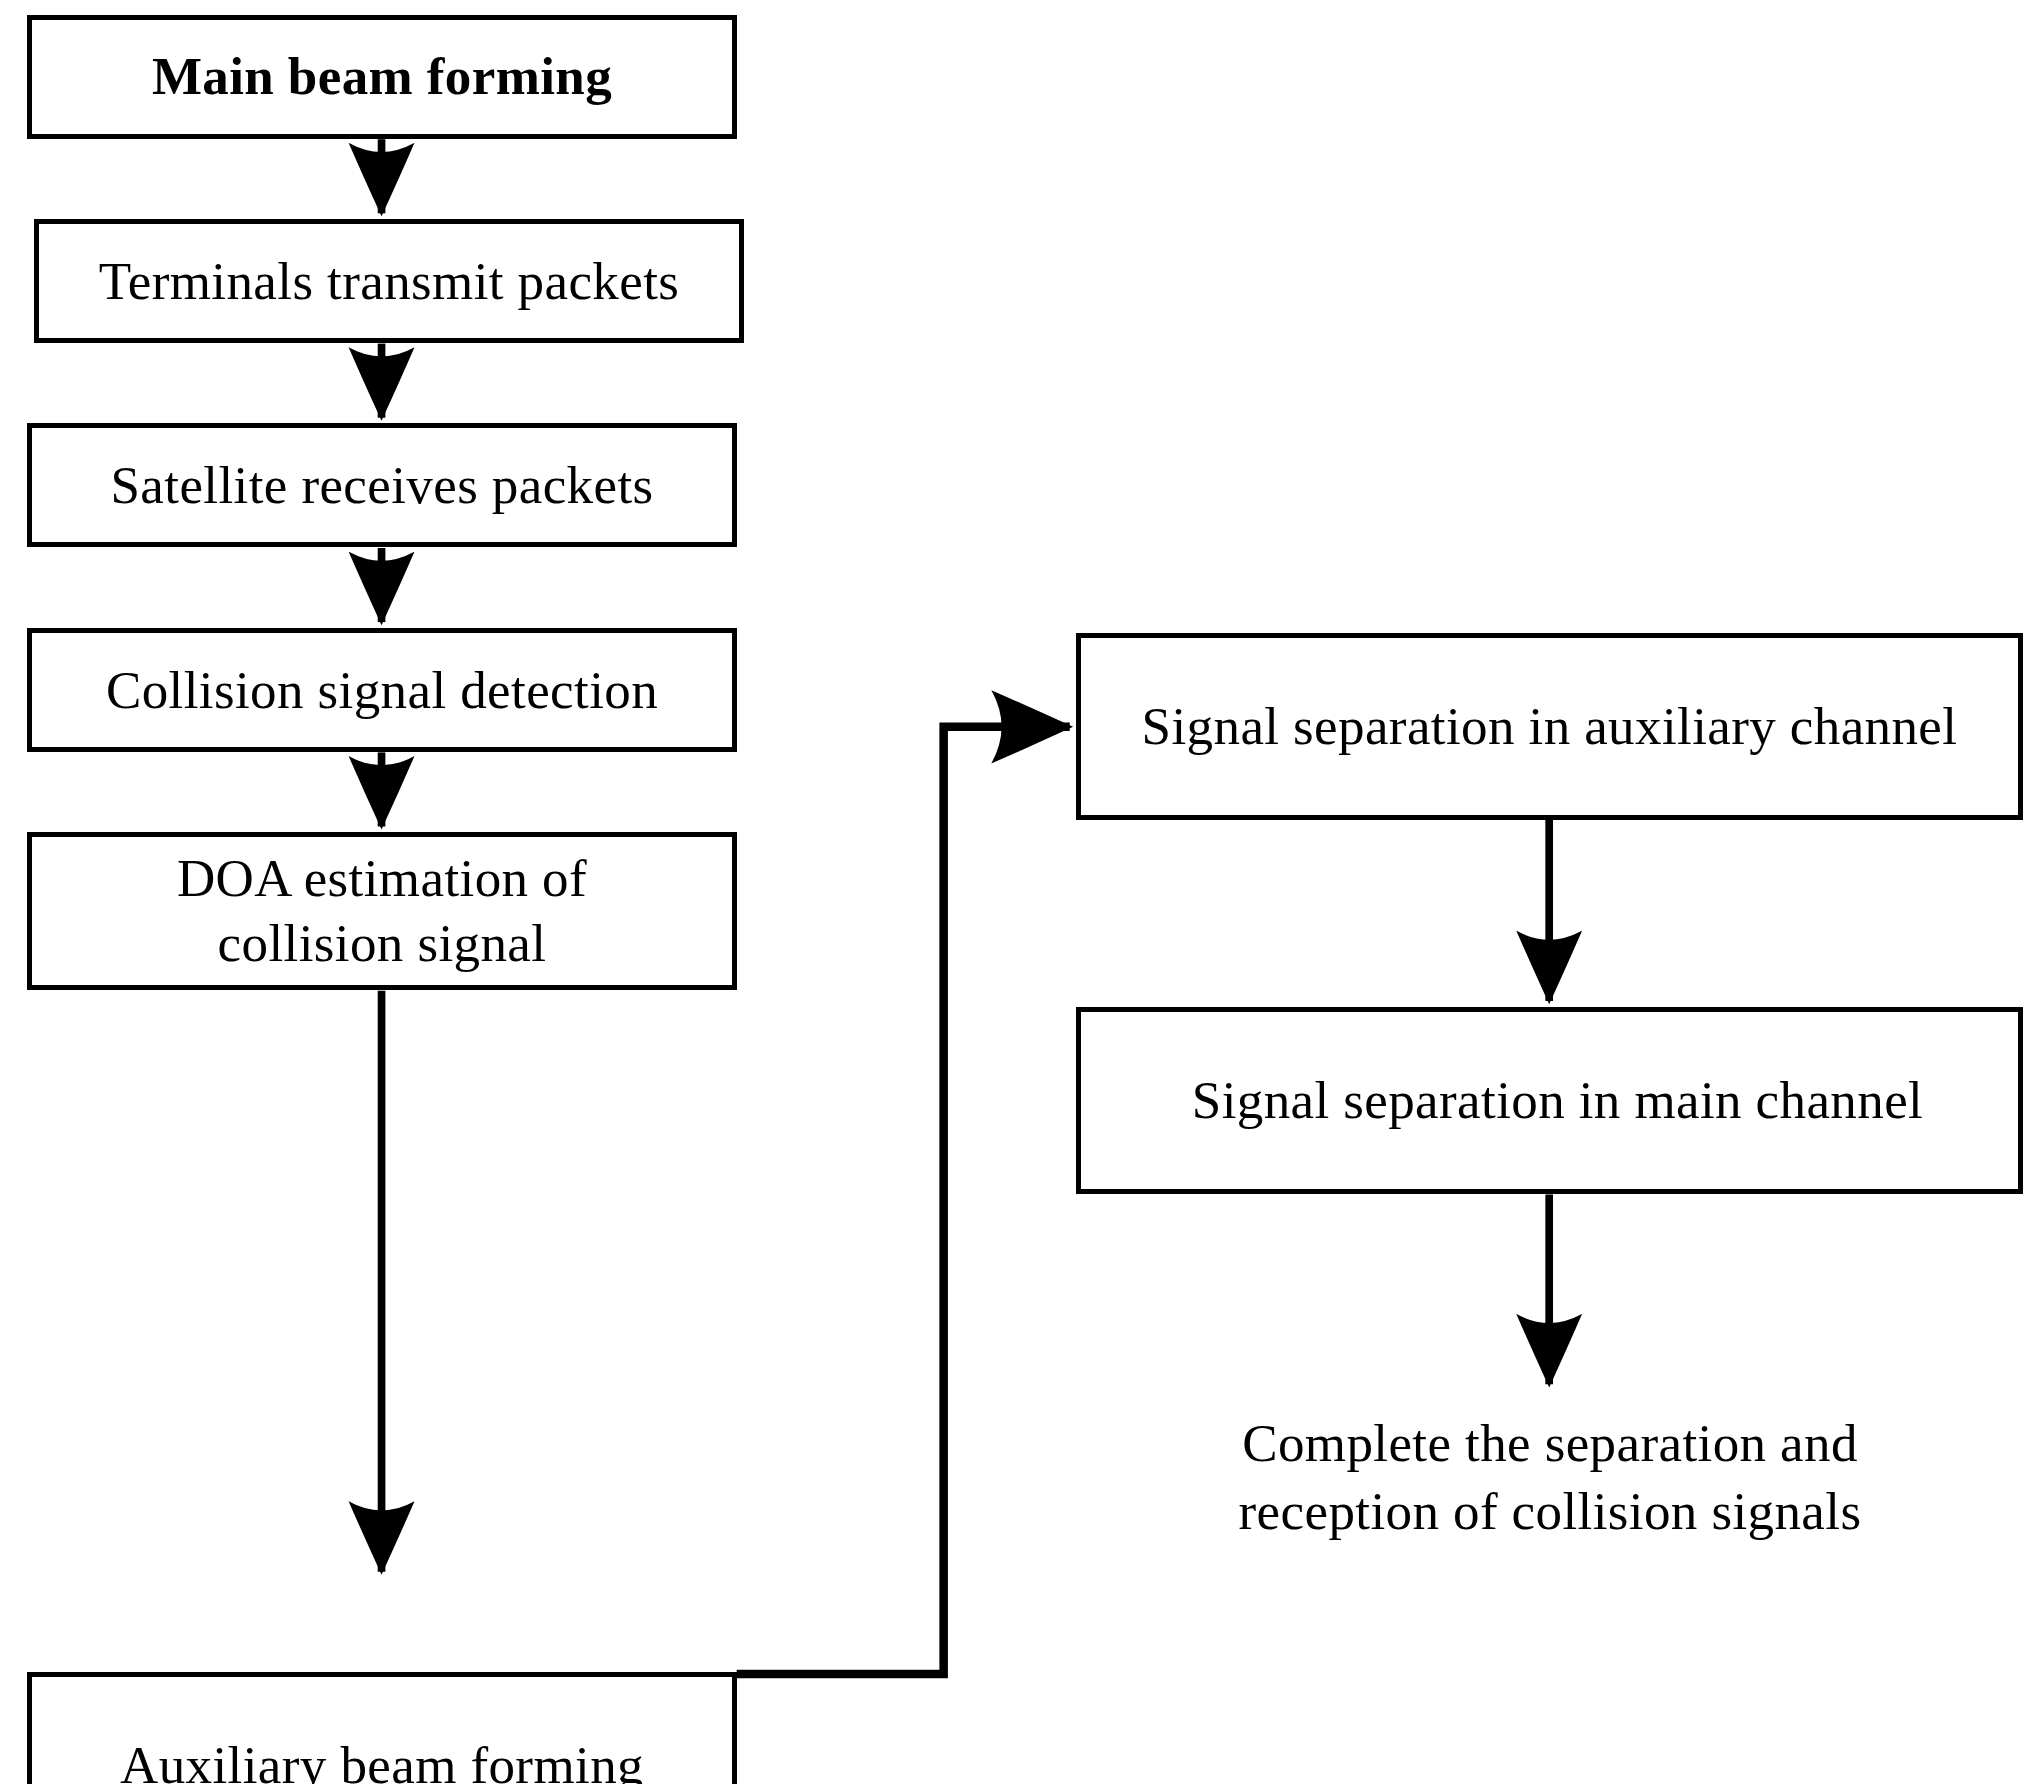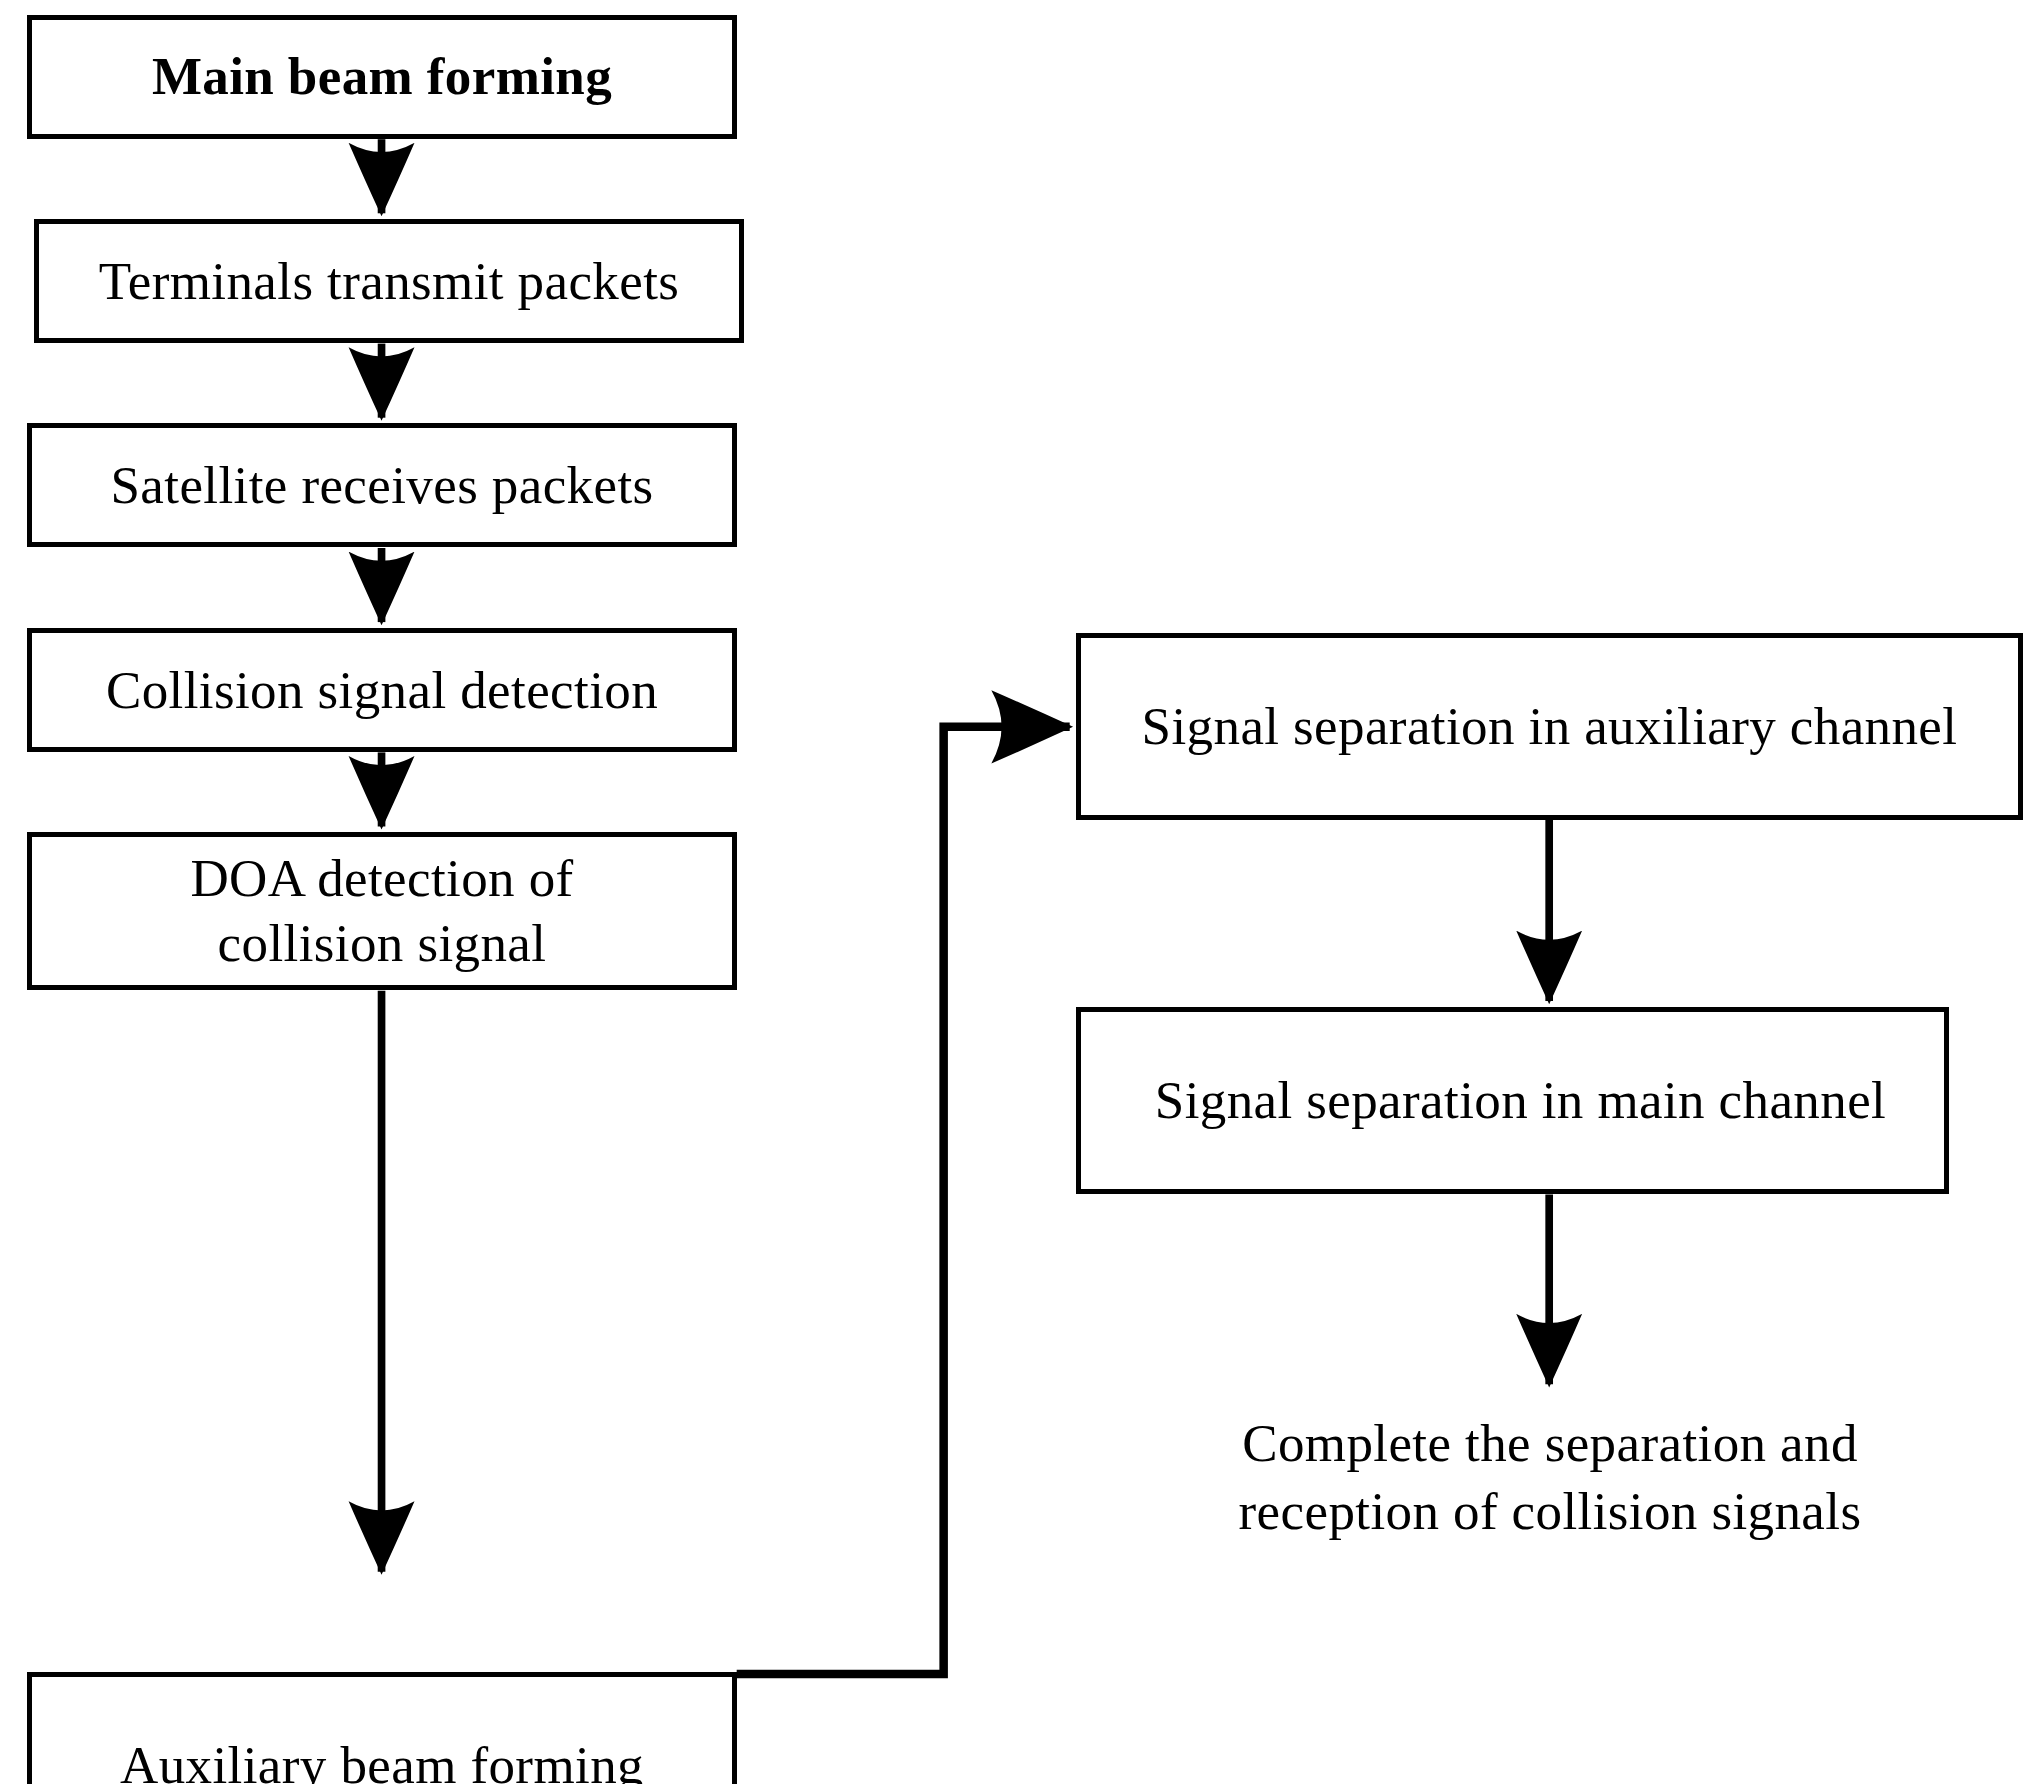--- a/index.html
+++ b/index.html
@@ -93,33 +93,33 @@
 
   <div class="node" style="left:27px; top:423px; width:710px; height:124px;">
     <span class="node-label">Satellite receives packets</span>
   </div>
 
   <div class="node" style="left:27px; top:628px; width:710px; height:124px;">
     <span class="node-label">Collision signal detection</span>
   </div>
 
   <div class="node" style="left:27px; top:832px; width:710px; height:158px;">
-    <span class="node-label">DOA detection of
+    <span class="node-label">DOA estimation of
 collision signal</span>
   </div>
 
   <div class="node" style="left:27px; top:1672px; width:710px; height:187px;">
     <span class="node-label">Auxiliary beam forming</span>
   </div>
 
   <div class="node" style="left:1076px; top:633px; width:947px; height:187px;">
     <span class="node-label">Signal separation in auxiliary channel</span>
   </div>
 
-  <div class="node" style="left:1076px; top:1007px; width:873px; height:187px;padding-left:16px;">
+  <div class="node" style="left:1076px; top:1007px; width:947px; height:187px;padding-left:16px;">
     <span class="node-label">Signal separation in main channel</span>
   </div>
 
   <div class="free-text" style="left:1141px; top:1397px; width:818px; height:162px;">
     <span class="node-label">Complete the separation and
 reception of collision signals</span>
   </div>
 
 </div>
 

